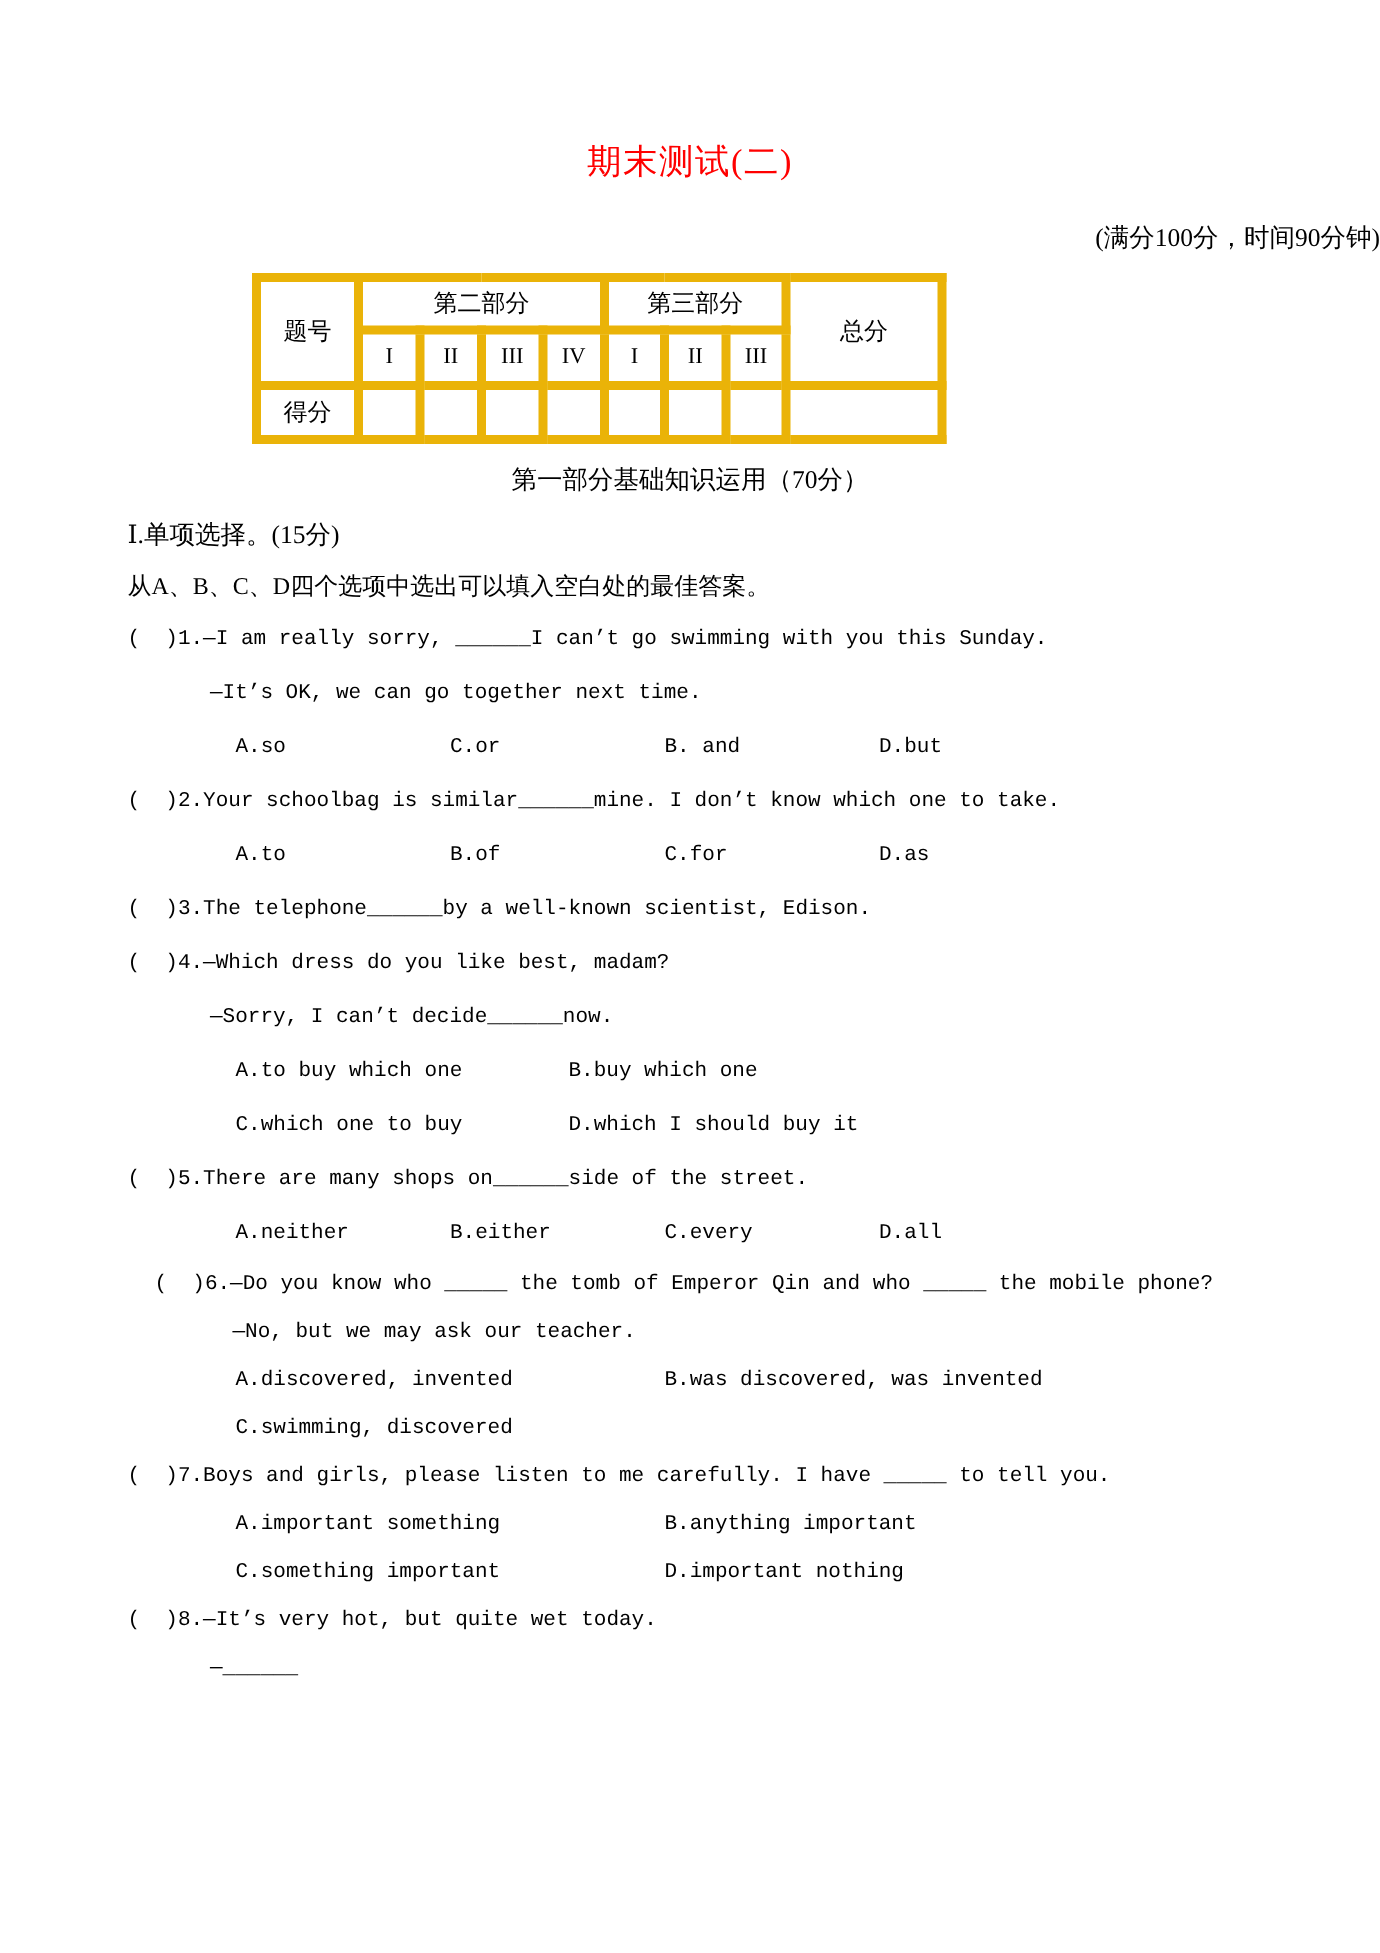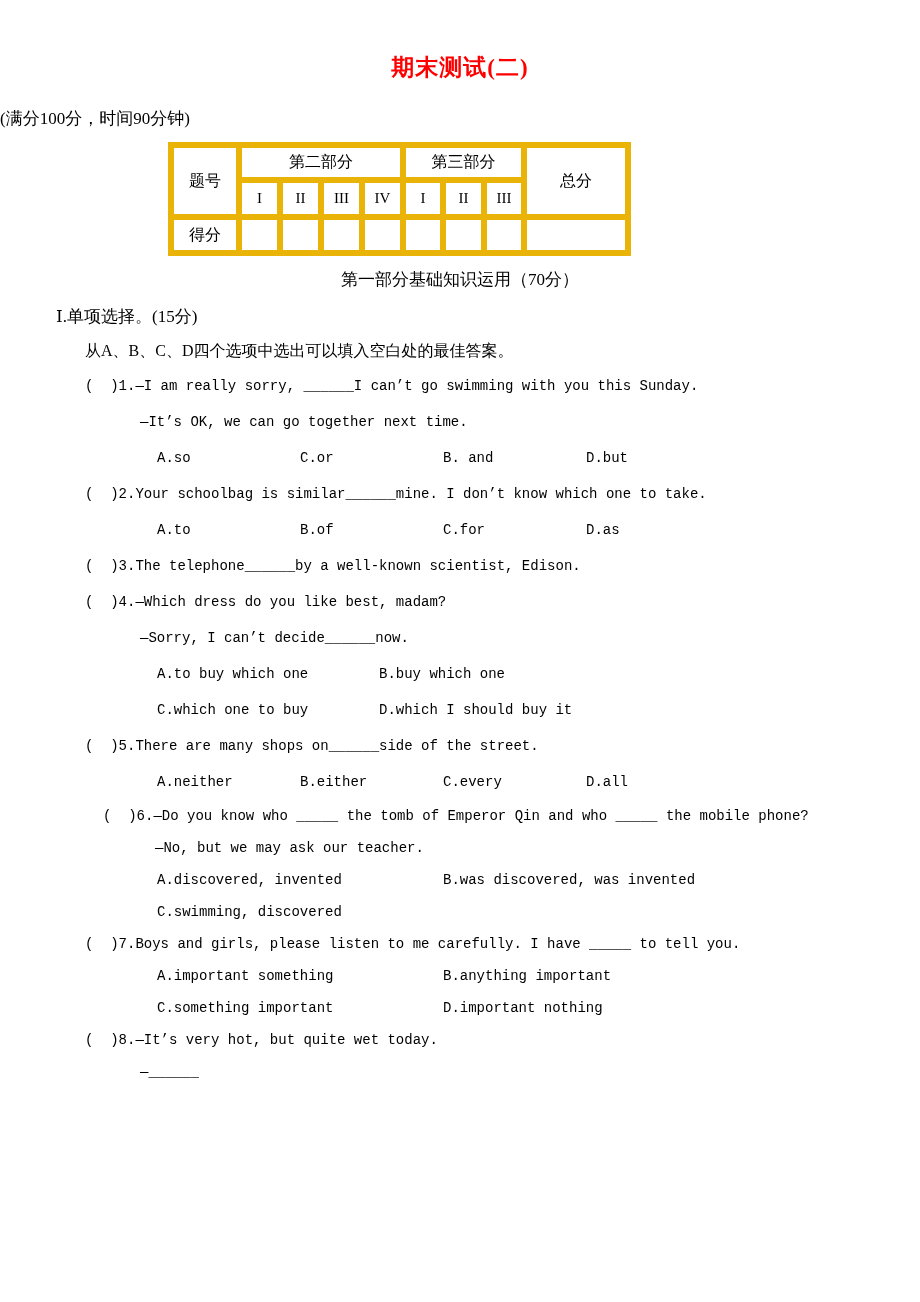--- a/index.html
+++ b/index.html
@@ -8,31 +8,31 @@
     position: relative;
     width: 920px;
     height: 1302px;
     margin: 0 auto;
     background: #ffffff;
     color: #000000;
     font-family: "Liberation Mono", "DejaVu Sans Mono", monospace;
     overflow: hidden;
   }
   .title {
-    padding-top: 52px;
+    padding-top: 92px;
     text-align: center;
     color: #ff0000;
     font-size: 23px;
-    font-weight: bold;
+    font-weight: normal;
     font-family: "Liberation Serif", "DejaVu Serif", serif;
     letter-spacing: 1px;
   }
   .subtitle {
     margin-top: 24px;
-    text-align: left;
+    text-align: right;
     font-size: 17px;
     font-family: "Liberation Serif", "DejaVu Serif", serif;
   }
   table.score-table {
     border-collapse: collapse;
     margin: 12px 0 0 168px;
     table-layout: fixed;
   }
   table.score-table td {
     border: 6px solid #eab308;
@@ -47,21 +47,21 @@
   table.score-table tr.r2 td { height: 37px; }
   table.score-table tr.r3 td { height: 36px; }
   table.score-table td.rn { font-size: 15px; }
   .section-header {
     margin-top: 12px;
     text-align: center;
     font-size: 17px;
     font-family: "Liberation Serif", "DejaVu Serif", serif;
   }
   .part-title {
-    margin: 14px 0 0 56px;
+    margin: 14px 0 0 85px;
     font-size: 17px;
     font-family: "Liberation Serif", "DejaVu Serif", serif;
   }
   .instruction {
     margin: 13px 0 0 85px;
     font-size: 16px;
     font-family: "Liberation Serif", "DejaVu Serif", serif;
   }
   .questions { margin: 6px 0 0 85px; font-size: 14px; }
   .q-std .q-line, .q-std .opt-row { line-height: 36px; }

